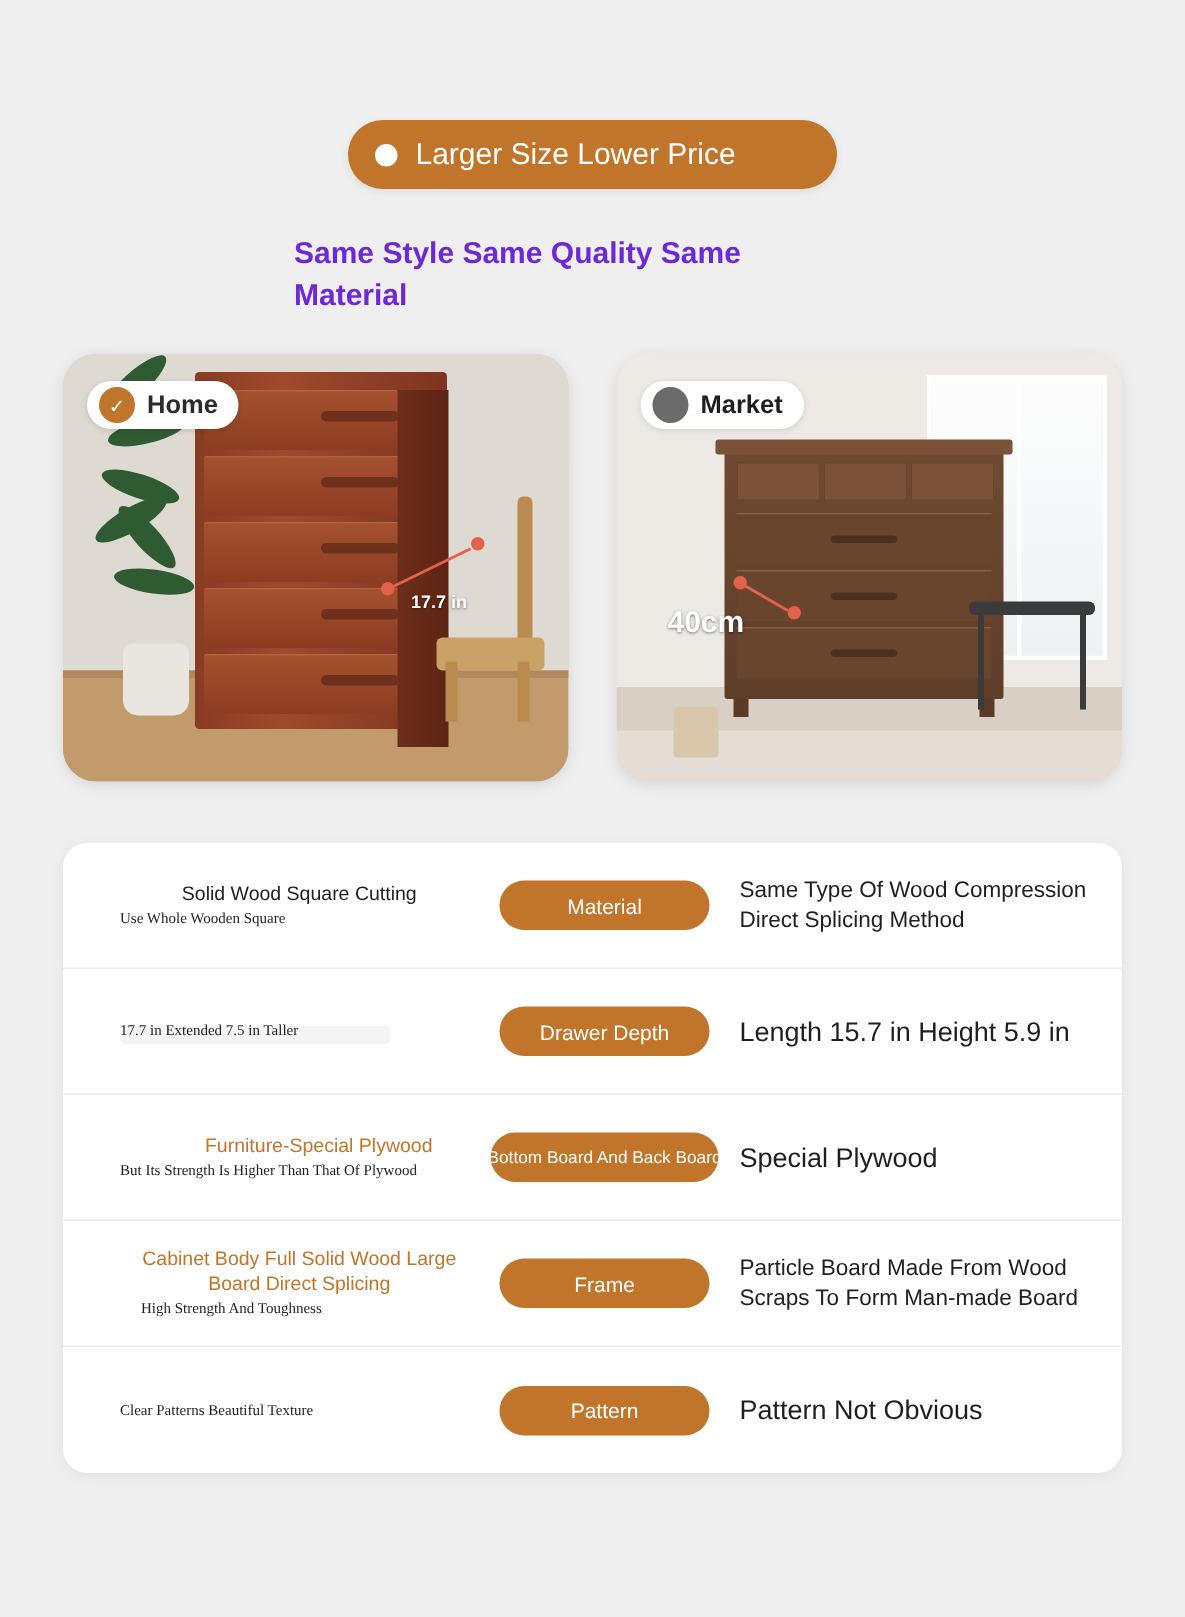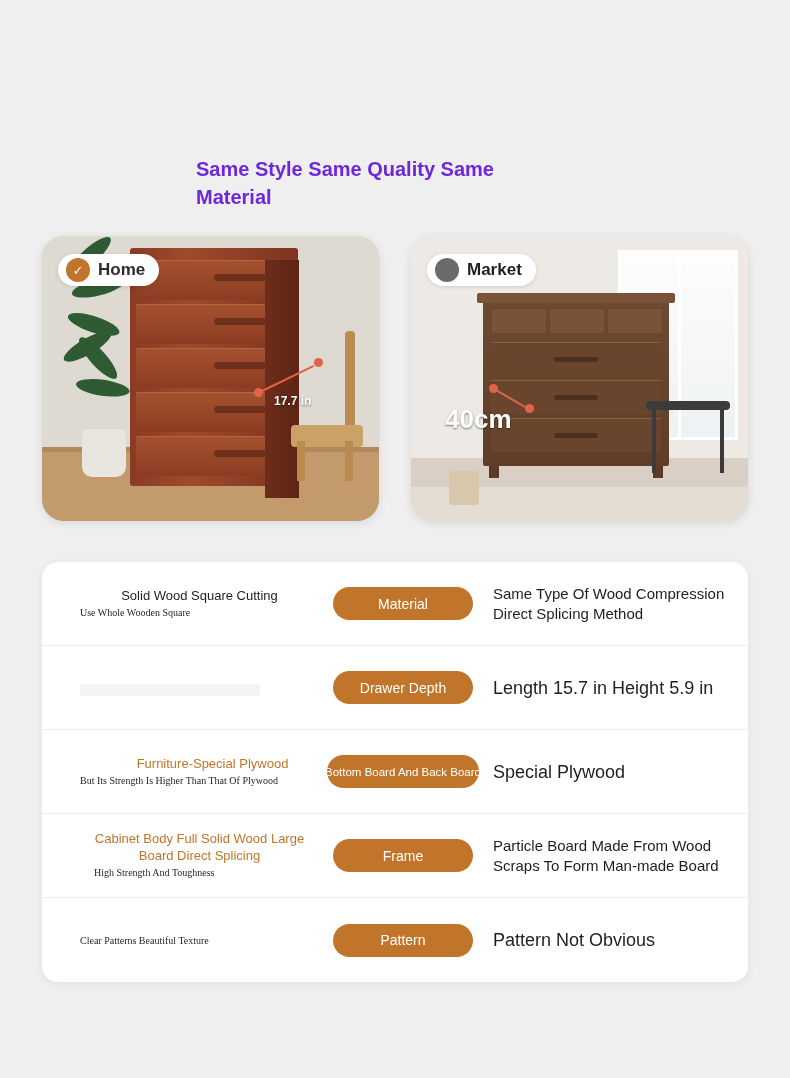--- a/index.html
+++ b/index.html
@@ -182,21 +182,21 @@
   .badge.home .b-label { color:#2b2b2b; }
 
   
   .measure { position:absolute; }
   .measure .line { position:absolute; height:2px; background:#e2624a; transform-origin: left center; }
   .measure .pt { position:absolute; width: 9px; height: 9px; border-radius:50%; background:#e2624a; }
   .m-label {
     position:absolute; color:#ffffff; font-size: 12px; font-weight:600;
     text-shadow: 0 1px 2px rgba(0,0,0,0.5);
   }
-  .m-label.big { font-size: 26px; font-weight: bold; }
+  .m-label.big { font-size: 20px; font-weight: bold; }
 
   
   .spec {
     position: absolute;
     top: 562px; left: 42px;
     width: 706px;
     background: #ffffff;
     border-radius: 16px;
     box-shadow: 0 2px 10px rgba(0,0,0,0.06);
     overflow: hidden;
@@ -249,20 +249,27 @@
     height: 12px;
     background: rgba(0,0,0,0.045);
     border-radius: 3px;
   }
 </style>
 </head>
 <body>
 
 <div class="page">
 
+  <div class="banner-wrap">
+    <div class="banner-ghost">A Bigger Size</div>
+    <div class="banner">
+      <span class="dot"></span>
+      <span class="banner-text">Larger Size Lower Price</span>
+    </div>
+  </div>
 
   <div class="subtitle">Same Style Same Quality Same Material</div>
 
   <div class="cards">
 
     <div class="card home">
       <div class="home-scene">
         <div class="home-wall"></div>
         <div class="home-floor"></div>
         <div class="home-plant">
@@ -347,20 +354,21 @@
       </div>
       <div class="col-mid">
         <span class="pill">Material</span>
       </div>
       <div class="col-right big">Same Type Of Wood Compression Direct Splicing Method</div>
     </div>
 
     <div class="spec-row">
       <div class="col-left">
         <span class="ghost-line" style="left:38px; top:38px; width:180px;"></span>
+        <span class="l2">17.7 in Extended 7.5 in Taller</span>
       </div>
       <div class="col-mid">
         <span class="pill">Drawer Depth</span>
       </div>
       <div class="col-right">Length 15.7 in Height 5.9 in</div>
     </div>
 
     <div class="spec-row">
       <div class="col-left">
         <span class="l1 accent" style="padding-left:26px;">Furniture-Special Plywood</span>

